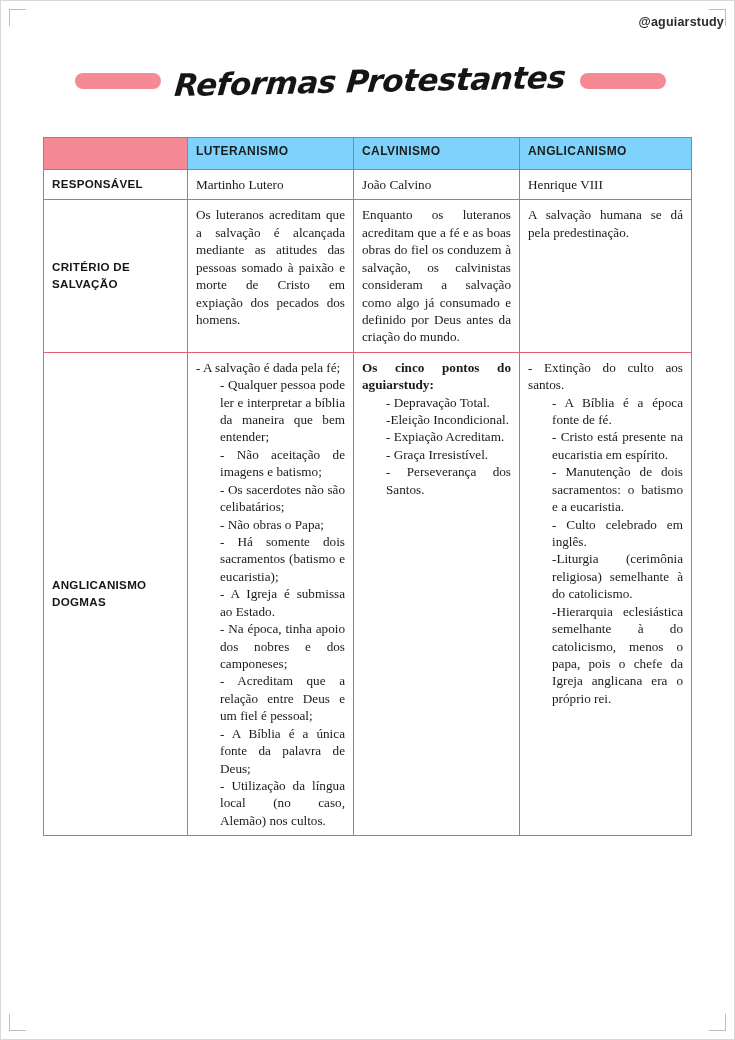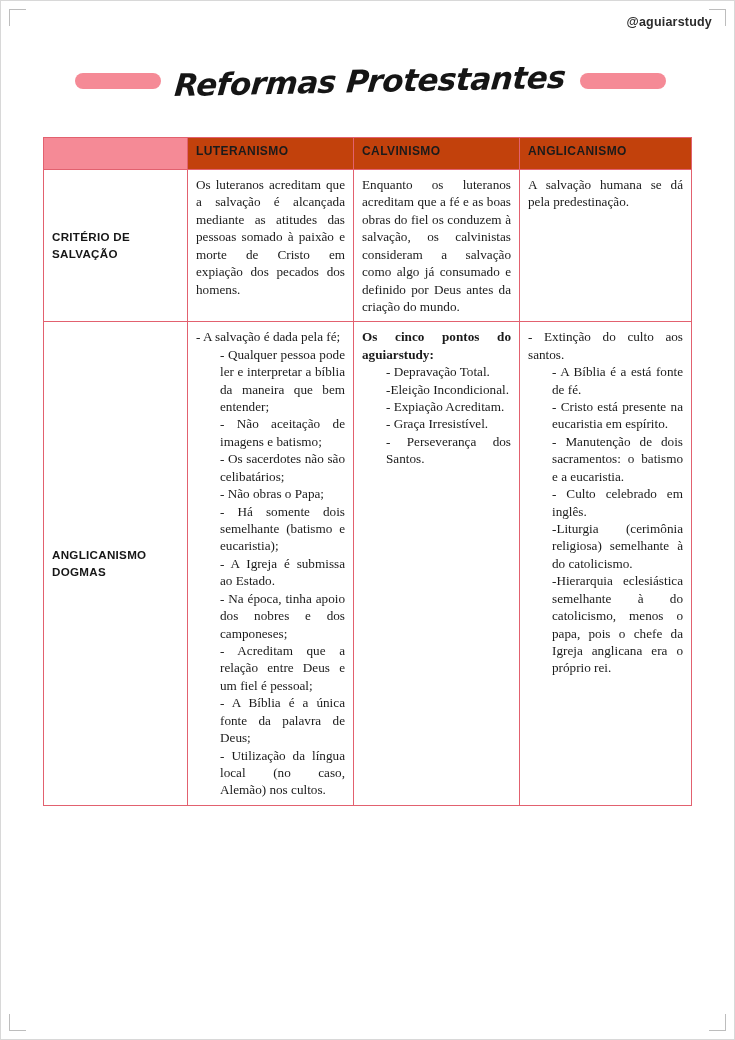--- a/index.html
+++ b/index.html
@@ -27,21 +27,21 @@
     position: absolute;
     pointer-events: none;
   }
   .handle.tl { left: 8px;  top: 8px;    width: 16px; height: 16px; border-left: 1px solid #bdbdbd; border-top: 1px solid #bdbdbd; }
   .handle.tr { right: 8px; top: 8px;    width: 16px; height: 16px; border-right: 1px solid #bdbdbd; border-top: 1px solid #bdbdbd; }
   .handle.bl { left: 8px;  bottom: 8px; width: 16px; height: 16px; border-left: 1px solid #bdbdbd; border-bottom: 1px solid #bdbdbd; }
   .handle.br { right: 8px; bottom: 8px; width: 16px; height: 16px; border-right: 1px solid #bdbdbd; border-bottom: 1px solid #bdbdbd; }
 
   .handle-label {
     position: absolute;
-    right: 22px;
+    right: 10px;
     top: 14px;
     font-family: "Liberation Sans", sans-serif;
     font-size: 12.5px;
     font-weight: bold;
     color: #2b2b2b;
     letter-spacing: .2px;
   }
 
   .title-row {
     position: absolute;
@@ -82,21 +82,21 @@
     font-size: 13.2px;
     line-height: 1.32;
   }
   table.matrix th, table.matrix td {
     border: 1px solid #e2616f;
     vertical-align: top;
     padding: 6px 8px;
     box-sizing: border-box;
   }
   thead th {
-    background: #c2410c;
+    background: #7dd3fc;
     font-family: "Liberation Sans", sans-serif;
     font-size: 12px;
     font-weight: bold;
     letter-spacing: .4px;
     color: #1b1b1b;
     height: 32px;
     vertical-align: middle;
     text-align: left;
   }
   thead th.corner { background: #f58a96; }
@@ -153,20 +153,32 @@
     <thead>
       <tr>
         <th class="corner"></th>
         <th>LUTERANISMO</th>
         <th>CALVINISMO</th>
         <th>ANGLICANISMO</th>
       </tr>
     </thead>
     <tbody>
 
+      <tr>
+        <td class="rowlabel">RESPONSÁVEL</td>
+        <td class="cell">
+            <p>Martinho Lutero</p>
+          </td>
+        <td class="cell">
+            <p>João Calvino</p>
+          </td>
+        <td class="cell">
+            <p>Henrique VIII</p>
+          </td>
+      </tr>
 
       <tr>
         <td class="rowlabel mid">CRITÉRIO DE SALVAÇÃO</td>
         <td class="cell">
             <p>Os luteranos acreditam que a salvação é alcançada mediante as atitudes das pessoas somado à paixão e morte de Cristo em expiação dos pecados dos homens.</p>
           </td>
         <td class="cell">
             <p>Enquanto os luteranos acreditam que a fé e as boas obras do fiel os conduzem à salvação, os calvinistas consideram a salvação como algo já consumado e definido por Deus antes da criação do mundo.</p>
           </td>
         <td class="cell">
@@ -175,38 +187,38 @@
       </tr>
 
       <tr>
         <td class="rowlabel mid">ANGLICANISMO DOGMAS</td>
         <td class="cell">
             <p>- A salvação é dada pela fé;</p>
             <p>- Qualquer pessoa pode ler e interpretar a bíblia da maneira que bem entender;</p>
             <p>- Não aceitação de imagens e batismo;</p>
             <p>- Os sacerdotes não são celibatários;</p>
             <p>- Não obras o Papa;</p>
-            <p>- Há somente dois semelhante (batismo e eucaristia);</p>
+            <p>- Há somente dois sacramentos (batismo e eucaristia);</p>
             <p>- A Igreja é submissa ao Estado.</p>
             <p>- Na época, tinha apoio dos nobres e dos camponeses;</p>
             <p>- Acreditam que a relação entre Deus e um fiel é pessoal;</p>
             <p>- A Bíblia é a única fonte da palavra de Deus;</p>
             <p>- Utilização da língua local (no caso, Alemão) nos cultos.</p>
           </td>
         <td class="cell">
             <p class="lead-bold">Os cinco pontos do aguiarstudy:</p>
             <p>- Depravação Total.</p>
             <p>-Eleição Incondicional.</p>
             <p>- Expiação Acreditam.</p>
             <p>- Graça Irresistível.</p>
             <p>- Perseverança dos Santos.</p>
           </td>
         <td class="cell">
             <p>- Extinção do culto aos santos.</p>
-            <p>- A Bíblia é a está fonte de fé.</p>
+            <p>- A Bíblia é a época fonte de fé.</p>
             <p>- Cristo está presente na eucaristia em espírito.</p>
             <p>- Manutenção de dois sacramentos: o batismo e a eucaristia.</p>
             <p>- Culto celebrado em inglês.</p>
             <p>-Liturgia (cerimônia religiosa) semelhante à do catolicismo.</p>
             <p>-Hierarquia eclesiástica semelhante à do catolicismo, menos o papa, pois o chefe da Igreja anglicana era o próprio rei.</p>
           </td>
       </tr>
 
     </tbody>
   </table>

